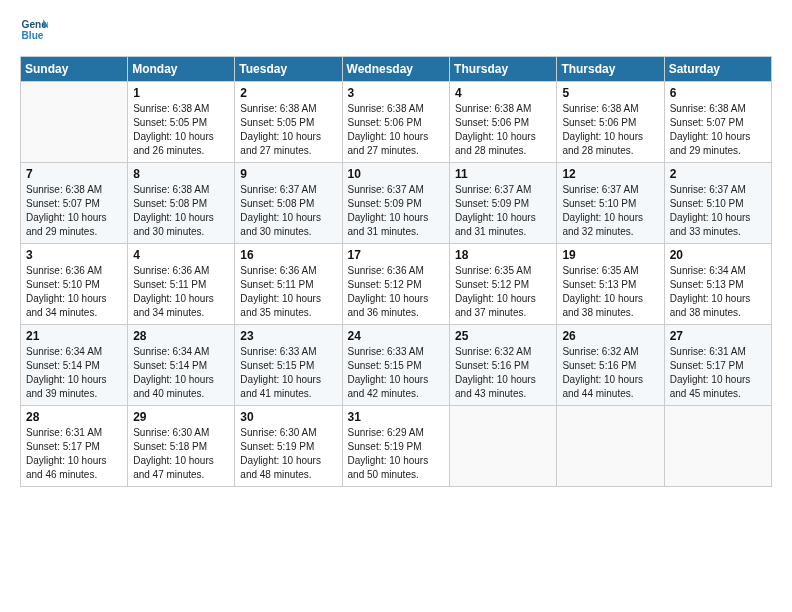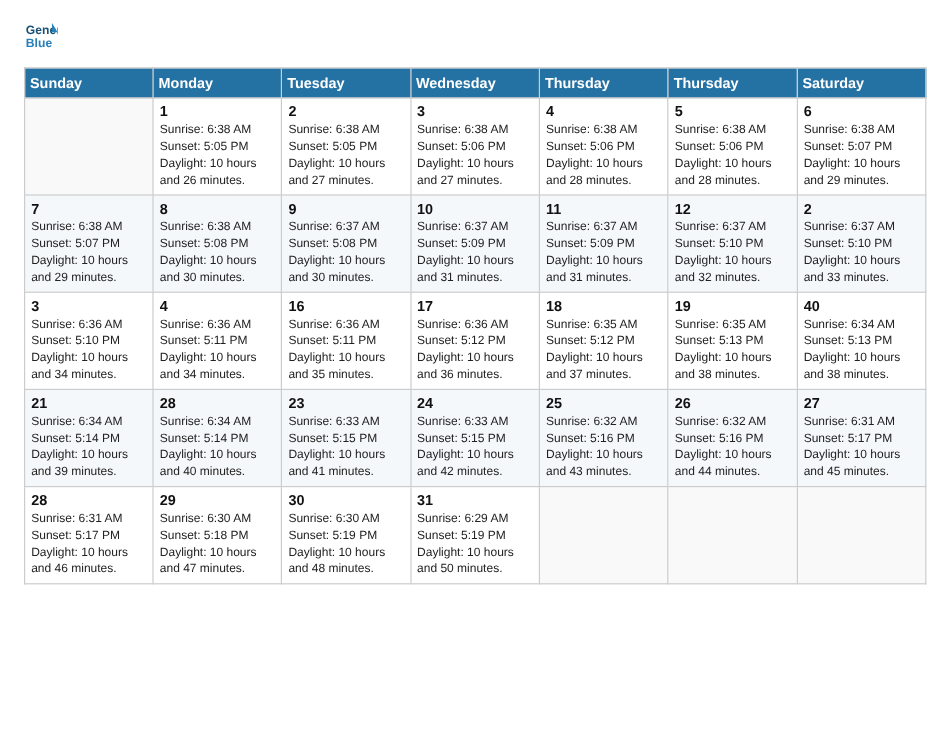--- a/index.html
+++ b/index.html
@@ -183,21 +183,21 @@
         </td>
         <td>
           <div class="day-number">18</div>
           <div class="day-info">Sunrise: 6:35 AM<br>Sunset: 5:12 PM<br>Daylight: 10 hours and 37 minutes.</div>
         </td>
         <td>
           <div class="day-number">19</div>
           <div class="day-info">Sunrise: 6:35 AM<br>Sunset: 5:13 PM<br>Daylight: 10 hours and 38 minutes.</div>
         </td>
         <td>
-          <div class="day-number">40</div>
+          <div class="day-number">20</div>
           <div class="day-info">Sunrise: 6:34 AM<br>Sunset: 5:13 PM<br>Daylight: 10 hours and 38 minutes.</div>
         </td>
       </tr>
       <tr>
         <td>
           <div class="day-number">21</div>
           <div class="day-info">Sunrise: 6:34 AM<br>Sunset: 5:14 PM<br>Daylight: 10 hours and 39 minutes.</div>
         </td>
         <td>
           <div class="day-number">28</div>

